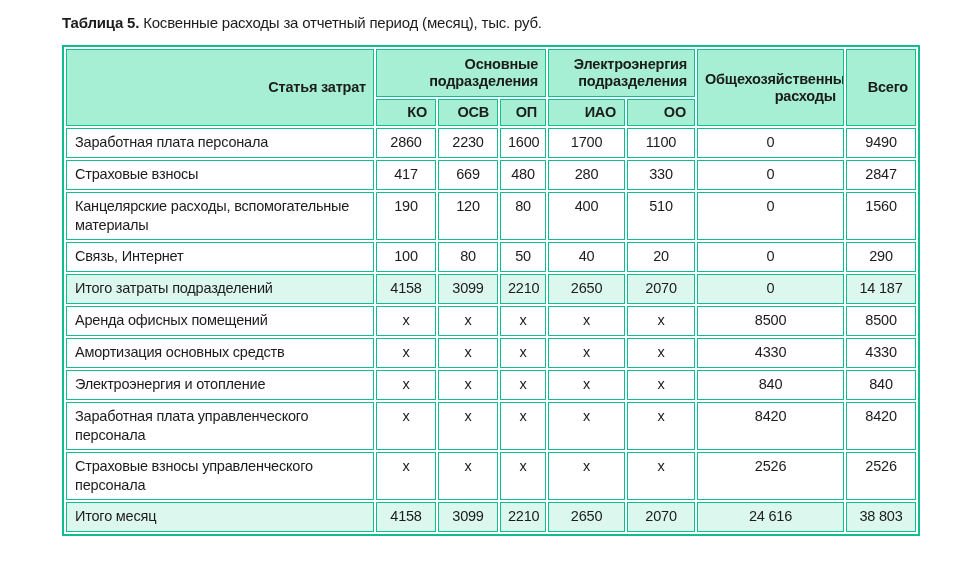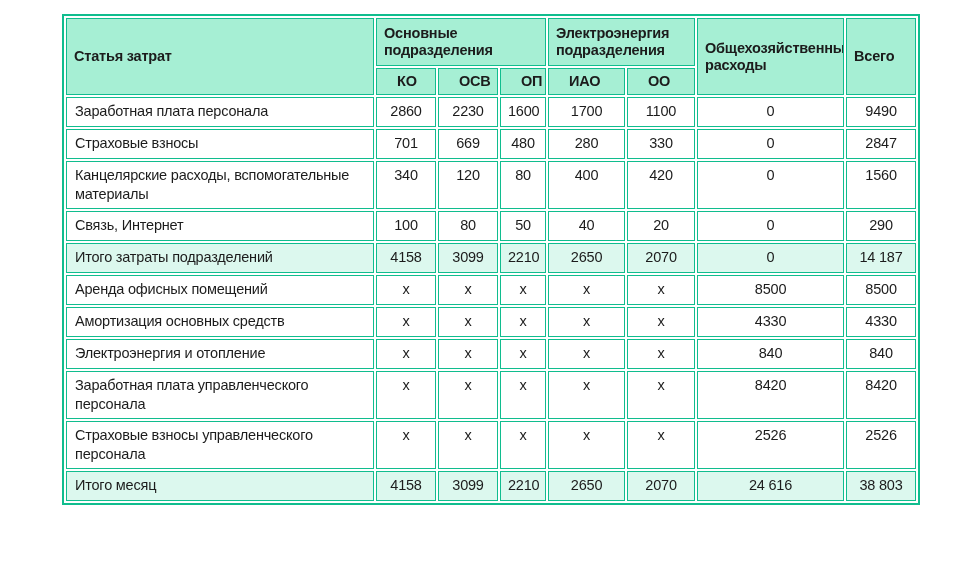--- a/index.html
+++ b/index.html
@@ -39,45 +39,46 @@
     letter-spacing: -0.2px;
   }
   th, td {
     border: 1.5px solid var(--border);
     padding: 4px 7px;
     overflow: hidden;
   }
   thead th {
     background: var(--header-bg);
     font-weight: bold;
-    text-align: left;
+    text-align: right;
     vertical-align: middle;
     line-height: 1.15;
   }
   thead tr.group-row th.group { height: 48px; }
-  thead tr.sub-row th { height: 27px; padding: 2px 20px; }
+  thead tr.sub-row th { height: 27px; padding: 2px 8px; }
   tbody td {
     background: #ffffff;
     vertical-align: top;
     line-height: 1.28;
   }
   tbody td.row-label {
     text-align: left;
     padding-left: 8px;
   }
   tbody td.val { text-align: center; }
   tbody tr { height: 30px; border-radius: 13px; }
   tbody tr.tall { height: 48px; }
   tbody tr.total-row td { background: var(--highlight-bg); }
 </style>
 </head>
 <body>
 
 <div class="page">
 
+  <p class="caption"><b>Таблица 5.</b><span> Косвенные расходы за отчетный период (месяц), тыс. руб.</span></p>
 
   <table class="expenses">
     <colgroup>
       <col style="width:308px">
         <col style="width:60px">
         <col style="width:60px">
         <col style="width:46px">
         <col style="width:77px">
         <col style="width:68px">
         <col style="width:147px">
@@ -107,36 +108,36 @@
         <td class="val">2230</td>
         <td class="val">1600</td>
         <td class="val">1700</td>
         <td class="val">1100</td>
         <td class="val">0</td>
         <td class="val">9490</td>
       </tr>
 
       <tr>
         <td class="row-label">Страховые взносы</td>
-        <td class="val">701</td>
+        <td class="val">417</td>
         <td class="val">669</td>
         <td class="val">480</td>
         <td class="val">280</td>
         <td class="val">330</td>
         <td class="val">0</td>
         <td class="val">2847</td>
       </tr>
 
       <tr class="tall">
         <td class="row-label">Канцелярские расходы, вспомогательные материалы</td>
-        <td class="val">340</td>
+        <td class="val">190</td>
         <td class="val">120</td>
         <td class="val">80</td>
         <td class="val">400</td>
-        <td class="val">420</td>
+        <td class="val">510</td>
         <td class="val">0</td>
         <td class="val">1560</td>
       </tr>
 
       <tr>
         <td class="row-label">Связь, Интернет</td>
         <td class="val">100</td>
         <td class="val">80</td>
         <td class="val">50</td>
         <td class="val">40</td>

